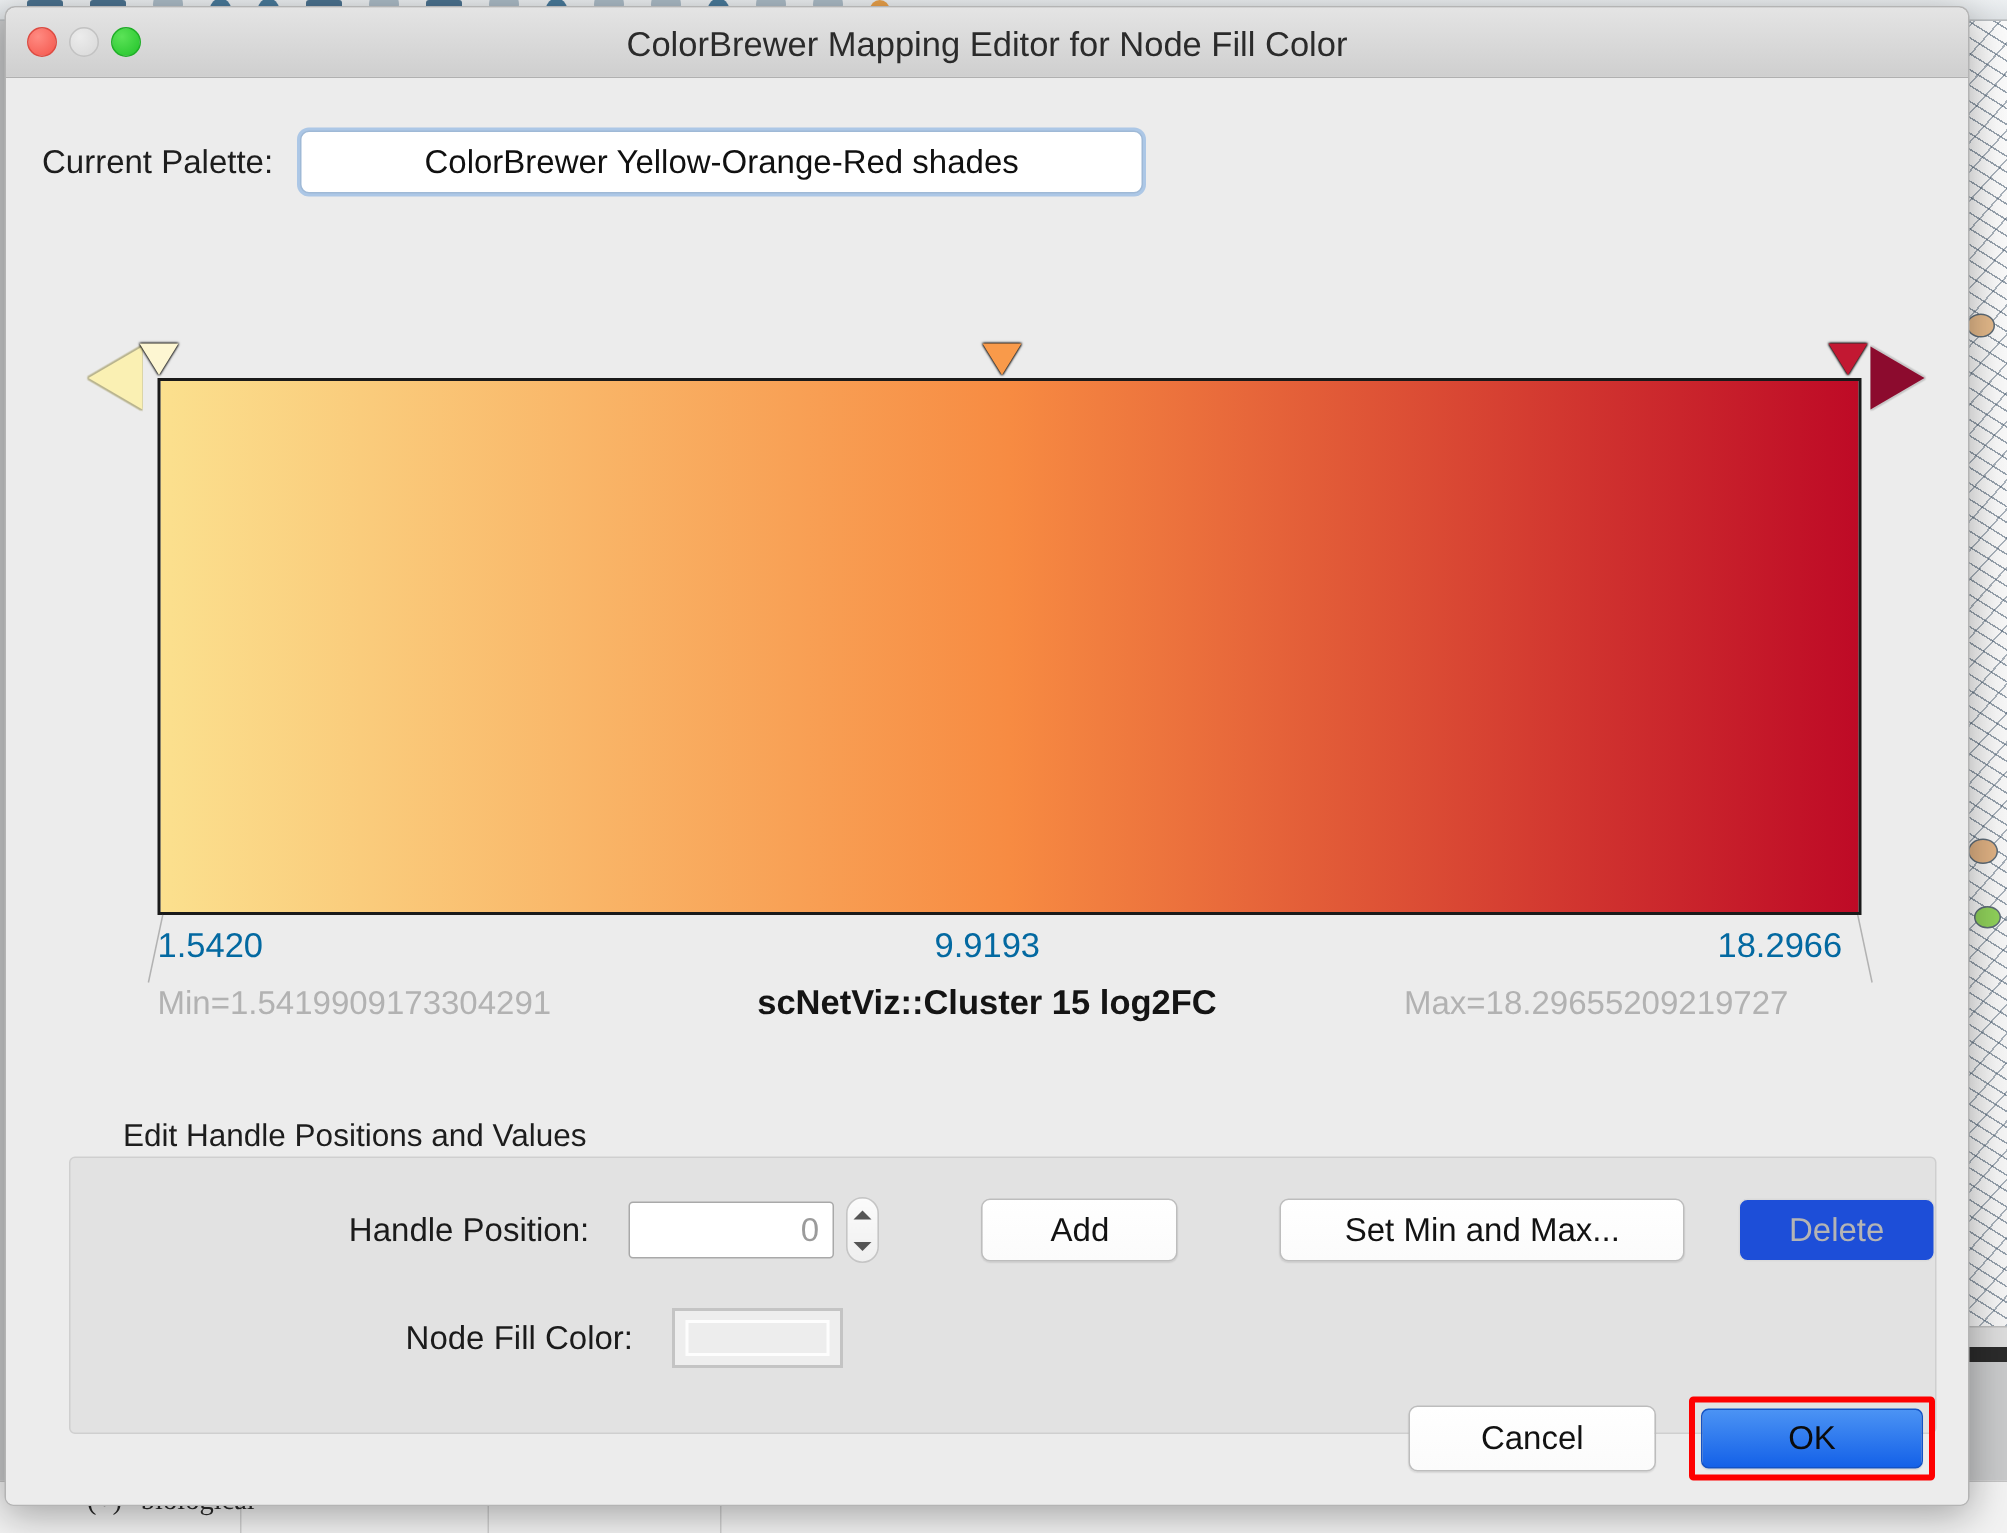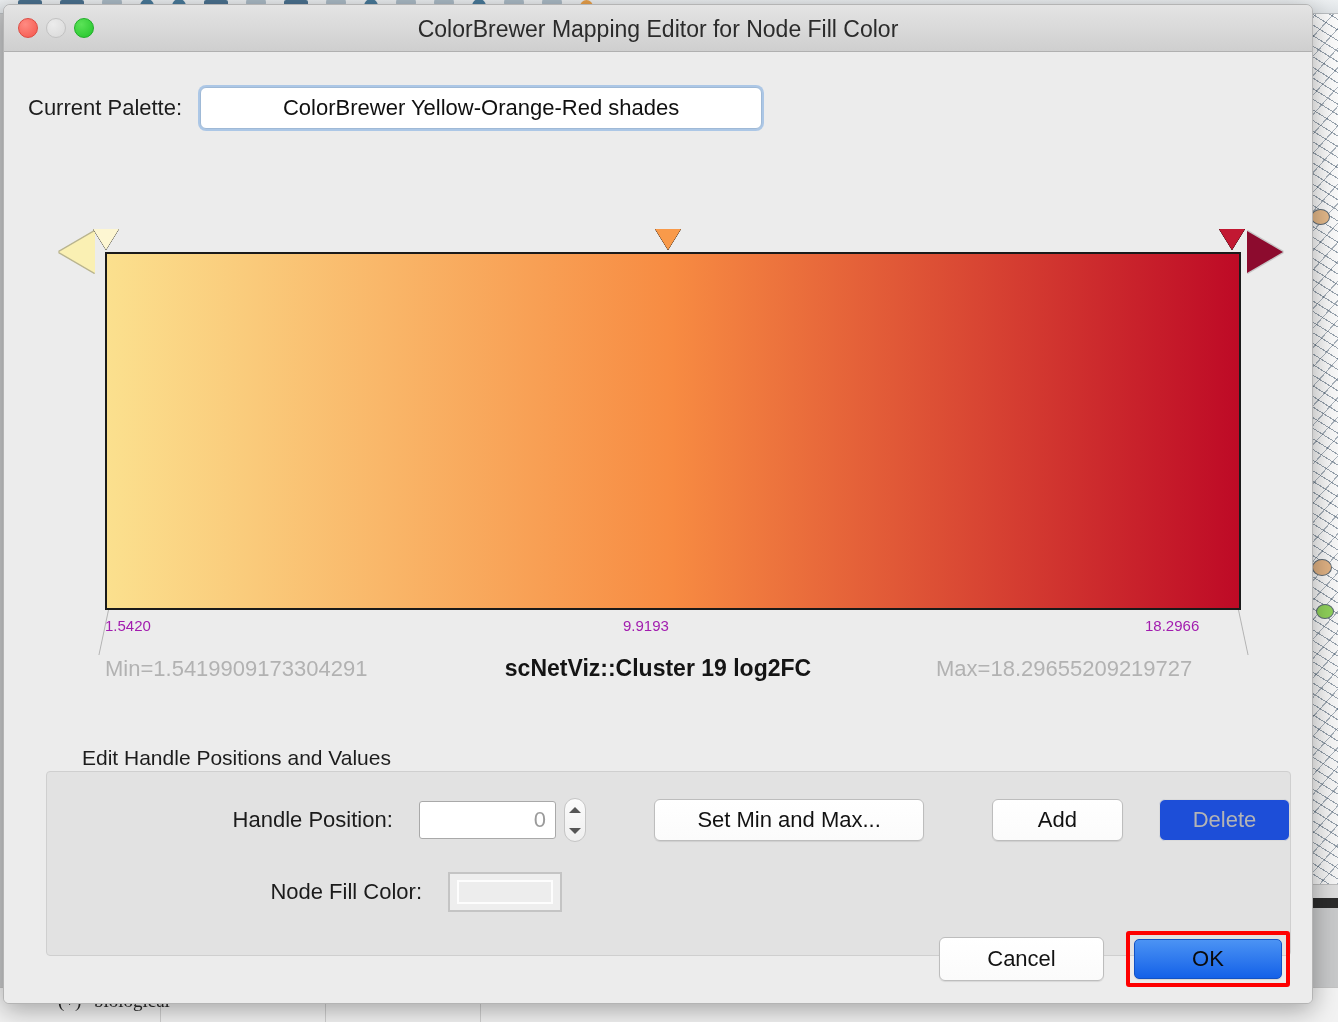--- a/index.html
+++ b/index.html
@@ -213,22 +213,22 @@
     filter: drop-shadow(0 0 0.6px #000) drop-shadow(0 0 0.6px #000);
     cursor: pointer;
   }
   .tick-line {
     position: absolute;
     width: 1px;
     background: #b2b2b2;
   }
   .grad-value {
     position: absolute;
-    font-size: 15px;
-    color: #a21caf;
+    font-size: 23px;
+    color: #0369a1;
     white-space: nowrap;
   }
   .minmax {
     position: absolute;
     font-size: 22px;
     color: #b2b2b2;
     white-space: nowrap;
   }
   .attr-title {
     position: absolute;
@@ -446,40 +446,40 @@
 
       <div class="grad-box" style="background: linear-gradient(to right, #fbe08e 0%, #f78b42 50%, #be0a26 100%);"></div>
 
       <div class="tick-line" style="left:104px; top:398px; height:46px; transform: rotate(12deg); transform-origin: top center;"></div>
       <div class="tick-line" style="left:1234px; top:398px; height:46px; transform: rotate(-12deg); transform-origin: top center;"></div>
 
       <div class="grad-value" style="left:101px; top:405px;">1.5420</div>
       <div class="grad-value" style="left:619px; top:405px;">9.9193</div>
       <div class="grad-value" style="left:1141px; top:405px;">18.2966</div>
 
-      <div class="attr-title">scNetViz::Cluster 19 log2FC</div>
+      <div class="attr-title">scNetViz::Cluster 15 log2FC</div>
 
       <div class="minmax" style="left:101px; top:444px;text-align:center;">Min=1.5419909173304291</div>
       <div class="minmax" style="left:932px; top:444px;">Max=18.29655209219727</div>
     </div>
 
     <div class="panel-legend">Edit Handle Positions and Values</div>
     <div class="panel">
 
       <div class="row" style="left:0; top:26px; width:1243px;">
         <span class="row-label" style="width:375px;">Handle Position:</span>
         <div class="spinner-field" style="margin-left:26px;">
           <span class="spinner-value">0</span>
         </div>
         <div class="spinner-arrows">
           <span class="arr up"></span>
           <span class="arr down"></span>
         </div>
+        <div class="btn" style="width:142px; margin-left:68px;">Add</div>
         <div class="btn" style="width:292px; margin-left:68px;">Set Min and Max...</div>
-        <div class="btn" style="width:142px; margin-left:68px;">Add</div>
         <div class="btn disabled" style="width:142px; margin-left:36px;">Delete</div>
       </div>
 
       <div class="row" style="left:0; top:100px;">
         <span class="row-label" style="width:375px;">Node Fill Color:</span>
         <div class="color-swatch" style="margin-left:26px;">
           <div class="color-swatch-inner"></div>
         </div>
       </div>
     </div>

